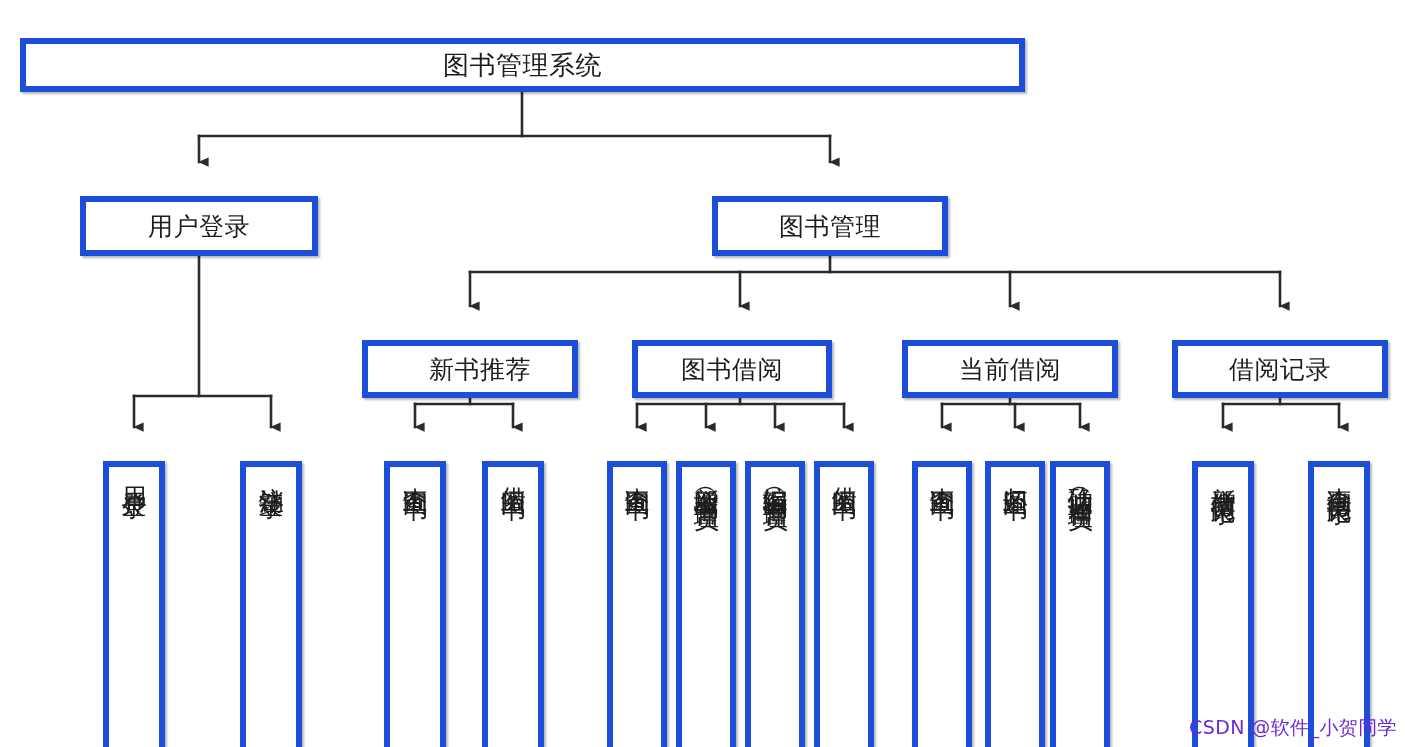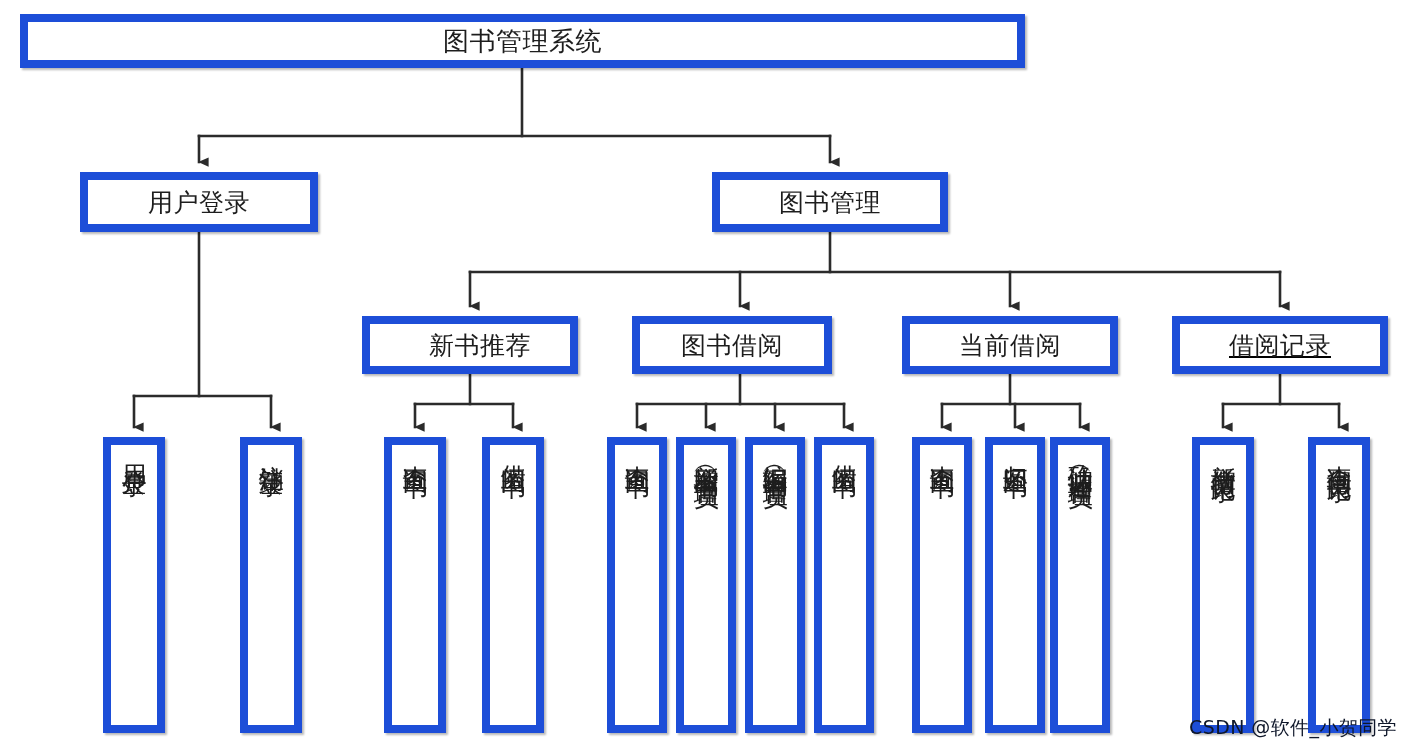--- a/index.html
+++ b/index.html
@@ -22,26 +22,27 @@
     position: absolute;
     left: 0;
     top: 0;
     width: 1405px;
     height: 747px;
     pointer-events: none;
   }
   .node {
     position: absolute;
     box-sizing: border-box;
-    border: 8px solid #1d4ed8;
+    border: 6px solid #1d4ed8;
     background: #ffffff;
     display: flex;
     align-items: center;
     justify-content: center;
     box-shadow: 2px 2px 2px rgba(0,0,0,0.28);
+    margin-top: 24px;
   }
   .node-label {
     color: #1d1d1d;
     letter-spacing: 0.5px;
     white-space: nowrap;
   }
   .node.horizontal .node-label {
     font-size: 25px;
     line-height: 1;
   }
@@ -56,21 +57,21 @@
     line-height: 1.18;
     letter-spacing: 3px;
     margin: 0 auto;
   }
   .node.root .node-label { font-size: 26px; }
   #watermark {
     position: absolute;
     right: 8px;
     bottom: 6px;
     font-size: 19px;
-    color: #0f172a;
+    color: #6d28d9;
     white-space: nowrap;
     letter-spacing: 0.4px;
   }
 </style>
 </head>
 <body>
 
 <div id="diagram-root">
 
   <svg id="edge-layer" viewBox="0 0 1405 747" xmlns="http://www.w3.org/2000/svg">
@@ -136,21 +137,21 @@
 
   <div class="node horizontal" style="left: 362px; top: 316px; width: 216px; height: 58px; padding-left: 20px;">
     <span class="node-label">新书推荐</span>
   </div>
   <div class="node horizontal" style="left: 632px; top: 316px; width: 200px; height: 58px;">
     <span class="node-label">图书借阅</span>
   </div>
   <div class="node horizontal" style="left: 902px; top: 316px; width: 216px; height: 58px;">
     <span class="node-label">当前借阅</span>
   </div>
-  <div class="node horizontal" style="left: 1172px; top: 316px; width: 216px; height: 58px; text-decoration: underline;">
+  <div class="node horizontal" style="left: 1172px; top: 316px; width: 216px; height: 58px;">
     <span class="node-label">借阅记录</span>
   </div>
 
   <div class="node vertical" style="left: 103px; top: 437px; width: 62px; height: 296px;">
     <span class="node-label">用户登录</span>
   </div>
   <div class="node vertical" style="left: 240px; top: 437px; width: 62px; height: 296px;">
     <span class="node-label">注销登录</span>
   </div>
   <div class="node vertical" style="left: 384px; top: 437px; width: 62px; height: 296px;">

